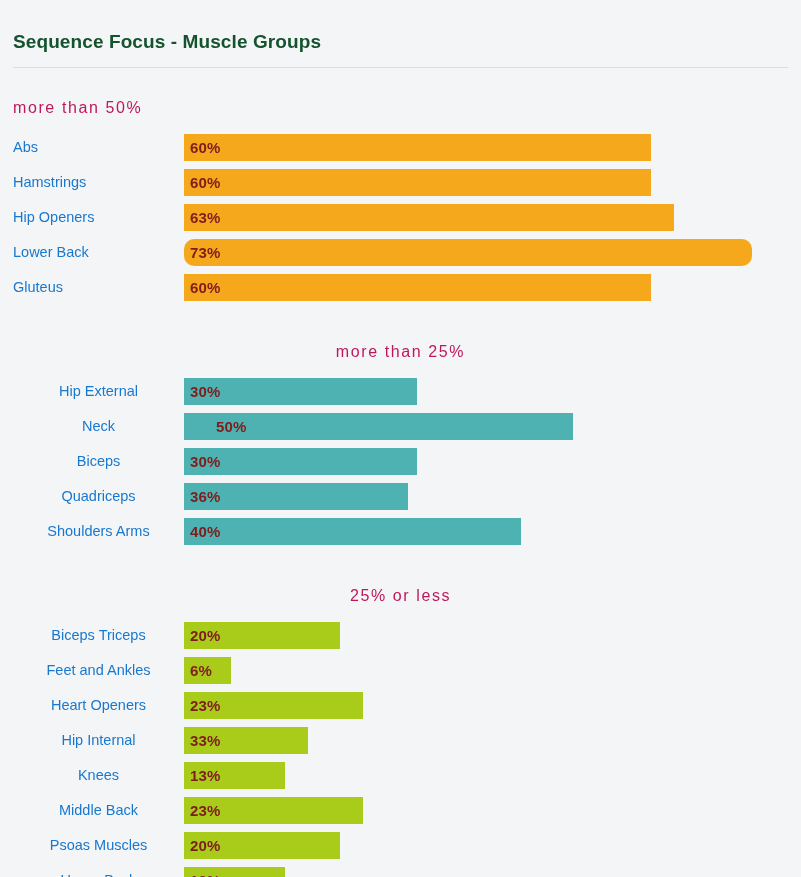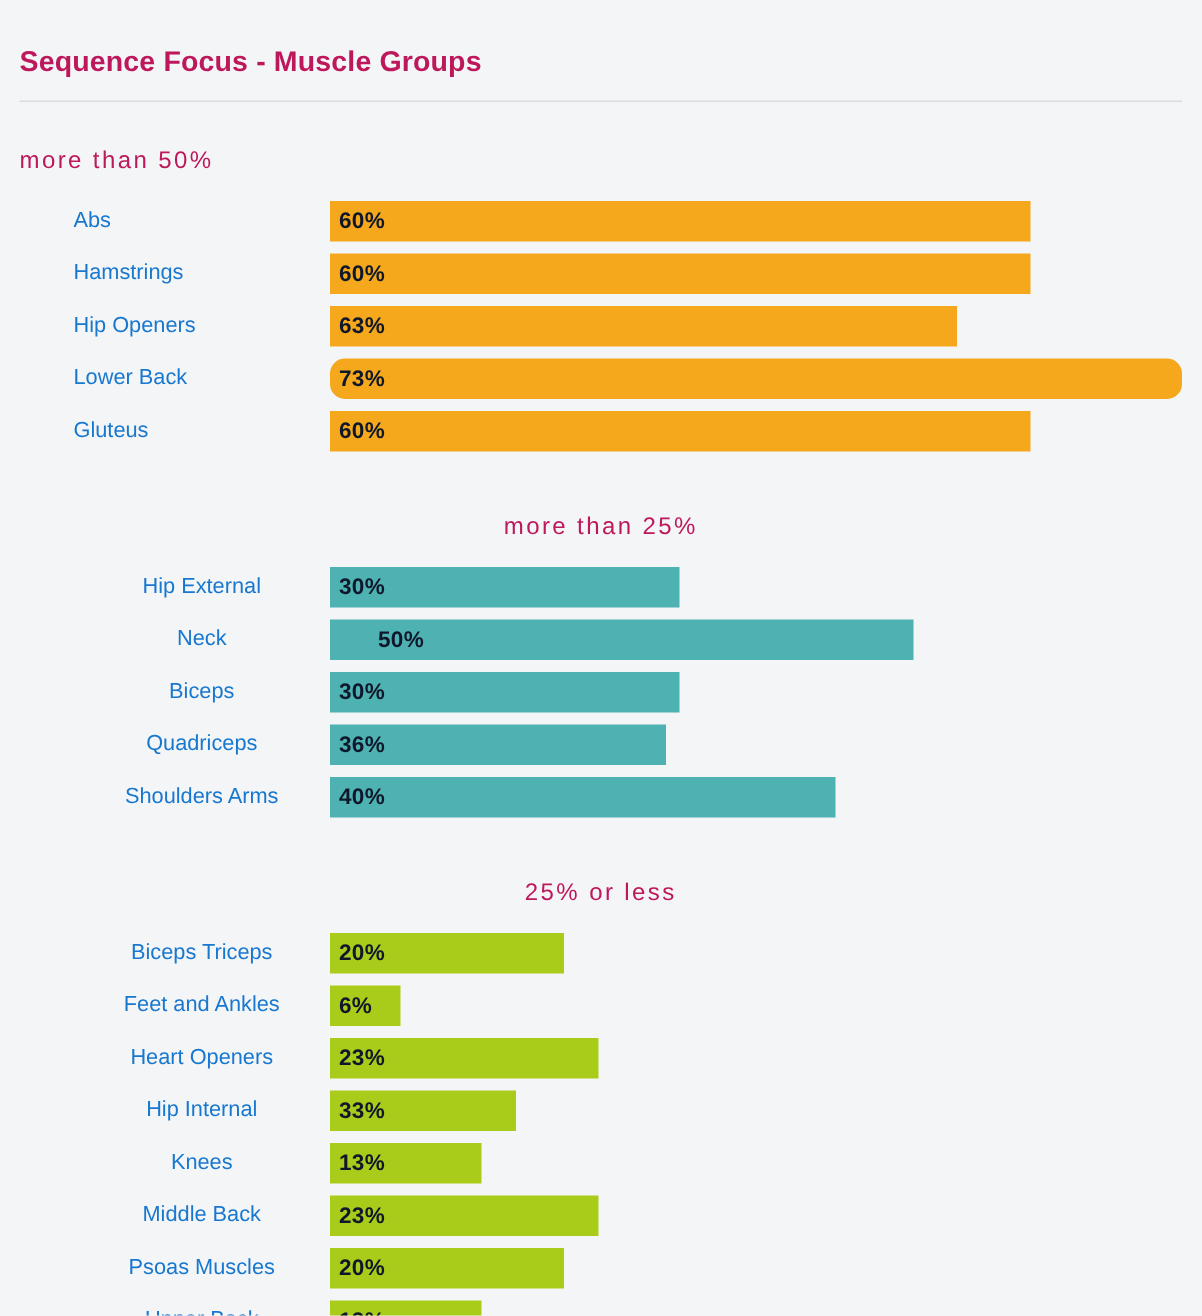--- a/index.html
+++ b/index.html
@@ -17,21 +17,21 @@
   #page {
     position: relative;
     width: 801px;
     height: 877px;
     box-sizing: border-box;
     padding: 0 13px;
   }
   .page-title {
     font-size: 19px;
     font-weight: bold;
-    color: #be185d;
+    color: #14532d;
     letter-spacing: 0.1px;
     padding-top: 16px;
     line-height: 26px;
   }
   .title-divider {
     height: 1px;
     background: #dadcdf;
     margin-top: 9px;
     margin-right: 0px;
   }
@@ -50,21 +50,20 @@
     line-height: 20px;
     margin-bottom: 12px;
   }
   .rows {
     display: block;
   }
   .row {
     display: flex;
     align-items: center;
     height: 35px;
-    margin-left: 36px;
   }
   .row-label {
     width: 171px;
     flex: 0 0 171px;
     font-size: 14.5px;
     color: #1878cf;
     line-height: 35px;
     white-space: nowrap;
     overflow: hidden;
     text-overflow: ellipsis;
@@ -79,21 +78,21 @@
   .bar {
     height: 27px;
     display: flex;
     align-items: center;
     box-sizing: border-box;
     padding-left: 6px;
     min-width: 28px;
     overflow: hidden;
   }
   .bar-value {
-    color: #0f172a;
+    color: #7f1d1d;
     font-size: 15px;
     font-weight: bold;
     letter-spacing: 0.2px;
     line-height: 27px;
     white-space: nowrap;
   }
 </style>
 </head>
 <body>
 
@@ -119,21 +118,21 @@
             <a class="row-label">Hamstrings</a>
             <div class="bar-track">
               <div class="bar" style="background: rgb(245, 168, 28); width: 467px;">
                 <span class="bar-value">60%</span>
               </div>
             </div>
           </div>
           <div class="row">
             <a class="row-label">Hip Openers</a>
             <div class="bar-track">
-              <div class="bar" style="background: rgb(245, 168, 28); width: 418px; text-align: right;">
+              <div class="bar" style="background: rgb(245, 168, 28); width: 490px; text-align: right;">
                 <span class="bar-value">63%</span>
               </div>
             </div>
           </div>
           <div class="row">
             <a class="row-label">Lower Back</a>
             <div class="bar-track">
               <div class="bar" style="background: rgb(245, 168, 28); width: 568px; border-radius: 10px;">
                 <span class="bar-value">73%</span>
               </div>

